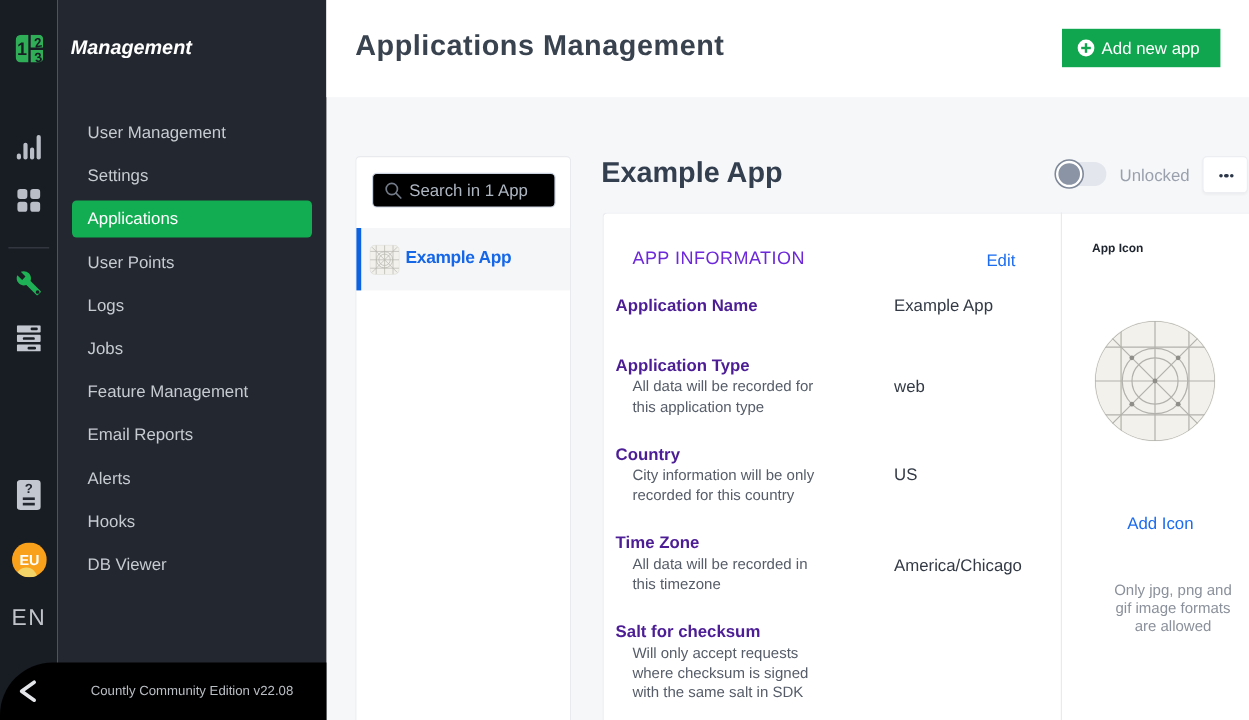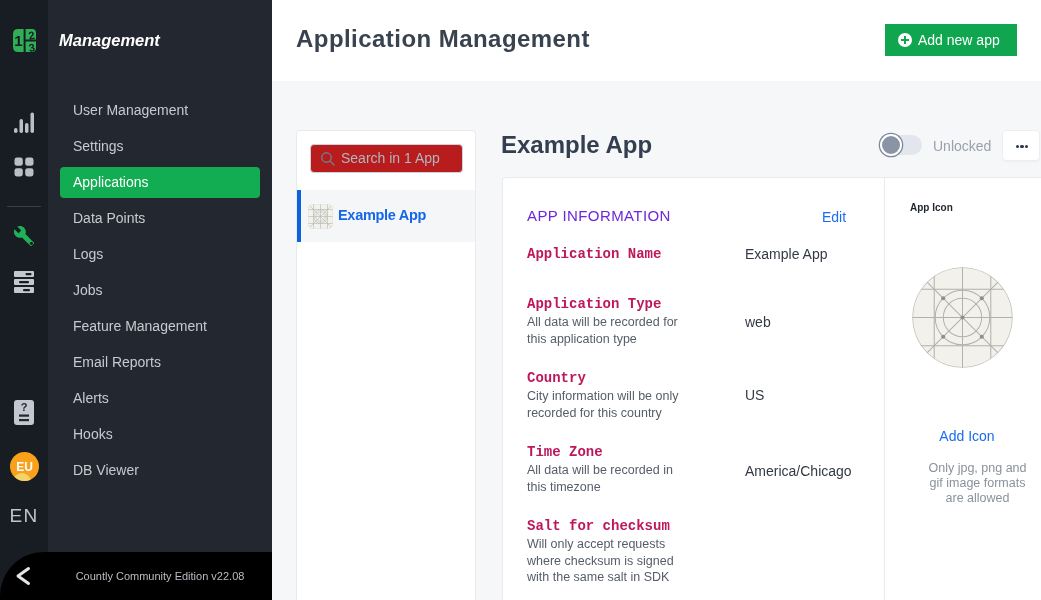--- a/index.html
+++ b/index.html
@@ -29,21 +29,21 @@
   #addbtn .plus { width:14px; height:14px; background:#fff; border-radius:50%; margin-left:13px; position:relative; }
   #addbtn .plus:before, #addbtn .plus:after { content:""; position:absolute; background:#10a54f; }
   #addbtn .plus:before { left:3px; top:6px; width:8px; height:2px; }
   #addbtn .plus:after { left:6px; top:3px; width:2px; height:8px; }
   #addbtn span { margin-left:6px; }
 
   
   #listcard { position:absolute; left:296px; top:130px; width:180px; height:470px; background:#fff;
               border:1px solid #e8eaee; border-bottom:none; border-radius:4px 4px 0 0; }
   #search { position:absolute; left:13px; top:13px; width:153px; height:29px; border:1px solid #cbd2e0; border-radius:4px;
-            background:#b91c1c; color:#aeb6c2; font-size:14px; line-height:27px; padding-left:30px; }
+            background:#000000; color:#aeb6c2; font-size:14px; line-height:27px; padding-left:30px; }
   #search svg { position:absolute; left:9px; top:6px; }
   #approw { position:absolute; left:0px; top:59px; width:178px; height:52px; background:#f5f6f8; border-left:4px solid #0d62e0; }
   #approw .ic { position:absolute; left:7px; top:14px; }
   #approw .nm { position:absolute; left:37px; top:17px; font-size:14.5px; font-weight:700; letter-spacing:-0.3px; color:#1667e8; }
 
   
   #apptitle { position:absolute; left:501px; top:131px; font-size:24px; font-weight:700; color:#333e4e; }
   #toggle { position:absolute; left:880px; top:135px; width:42px; height:20px; background:#e3e6ec; border-radius:10px; }
   #toggle .knob { position:absolute; left:0px; top:-1px; width:22px; height:22px; border-radius:50%;
                   background:#8a94a4; border:2px solid #fff; box-shadow:0 0 0 1.3px #7e8898; }
@@ -53,29 +53,29 @@
   #dots .d { position:absolute; top:14.2px; width:3.2px; height:3.2px; border-radius:50%; background:#2b3648; }
 
   
   #maincard { position:absolute; left:502px; top:177px; width:539px; height:423px; background:#fff;
               border:1px solid #e8eaee; border-right:none; border-bottom:none; border-radius:4px 0 0 0; }
   #vdivider { position:absolute; left:884px; top:177px; width:1px; height:423px; background:#e8eaee; }
 
   .sechead { position:absolute; left:527px; top:207px; font-size:15px; font-weight:500; color:#6d28d9; letter-spacing:0.4px; }
   #edit { position:absolute; left:822px; top:209px; font-size:14px; color:#1b6cf0; }
 
-  .lbl { position:absolute; left:527px; font-size:14px; font-weight:700; color:#be185d;font-family:Liberation Mono, monospace; }
+  .lbl { position:absolute; left:513px; font-size:14px; font-weight:700; color:#4c1d95; }
   .dsc { position:absolute; left:527px; font-size:12.5px; color:#565d69; line-height:16.5px; width:210px; }
   .val { position:absolute; left:745px; font-size:14px; color:#333a45; }
 
   
   #appicon-h { position:absolute; left:910px; top:202px; font-size:10px; font-weight:700; color:#1f252e; }
   #bigicon { position:absolute; left:912px; top:267px; }
   #addicon { position:absolute; left:884px; top:428px; width:166px; text-align:center; font-size:14px; color:#1b6cf0; }
-  #icnote { position:absolute; left:884px; top:461px; width:157px; text-align:center; font-size:12.5px; color:#8b919b; line-height:15px;padding-left:30px; }
+  #icnote { position:absolute; left:884px; top:485px; width:157px; text-align:center; font-size:12.5px; color:#8b919b; line-height:15px;padding-left:30px; }
 </style>
 </head>
 <body>
 
 <div id="rail">
   <svg class="abs" style="left:13px;top:29px" width="23" height="23" viewBox="0 0 23 23">
     <path fill="#2fae57" d="M0 5 Q0 0 5 0 L10.6 0 L10.6 23 L5 23 Q0 23 0 18 Z"></path>
     <path fill="#2fae57" d="M12.6 0 L19 0 Q23 0 23 4 L23 10.6 L12.6 10.6 Z"></path>
     <path fill="#2fae57" d="M12.6 12.6 L23 12.6 L23 19 Q23 23 19 23 L12.6 23 Z"></path>
     <text x="5.4" y="17.2" font-size="15" font-weight="bold" fill="#181c23" text-anchor="middle" font-family="Liberation Sans">1</text>
@@ -136,39 +136,39 @@
     <text x="14.5" y="19" font-size="12" font-weight="bold" fill="#fff" text-anchor="middle" font-family="Liberation Sans">EU</text>
   </svg>
   <div class="abs" style="left:0;top:505px;width:48px;text-align:center;font-size:19px;letter-spacing:1.2px;color:#c0c4ca;">EN</div>
 </div>
 
 <div id="sidebar">
   <div class="title">Management</div>
   <div class="menuitem" style="top:95px">User Management</div>
   <div class="menuitem" style="top:131px">Settings</div>
   <div class="menuitem active" style="top:167px">Applications</div>
-  <div class="menuitem" style="top:203px">Data Points</div>
+  <div class="menuitem" style="top:203px">User Points</div>
   <div class="menuitem" style="top:239px">Logs</div>
   <div class="menuitem" style="top:275px">Jobs</div>
   <div class="menuitem" style="top:311px">Feature Management</div>
   <div class="menuitem" style="top:347px">Email Reports</div>
   <div class="menuitem" style="top:383px">Alerts</div>
   <div class="menuitem" style="top:419px">Hooks</div>
   <div class="menuitem" style="top:455px">DB Viewer</div>
 </div>
 
 <div id="footer">
   <svg class="chev" width="19" height="20" viewBox="0 0 19 20">
     <path d="M14.5 2.5 L4 10 L14.5 17.5" stroke="#e3e5e9" stroke-width="3" fill="none" stroke-linecap="round" stroke-linejoin="round"></path>
   </svg>
   <div class="ver">Countly Community Edition v22.08</div>
 </div>
 
 <div id="header">
-  <h1>Application Management</h1>
+  <h1>Applications Management</h1>
   <div id="addbtn">
       <div class="plus"></div>
       <span>Add new app</span>
     </div>
 </div>
 
 <div id="listcard">
   <div id="search">
     <svg width="16" height="16" viewBox="0 0 16 16">
         <circle cx="6.5" cy="6.5" r="4.7" fill="none" stroke="#737b88" stroke-width="1.4"></circle>

